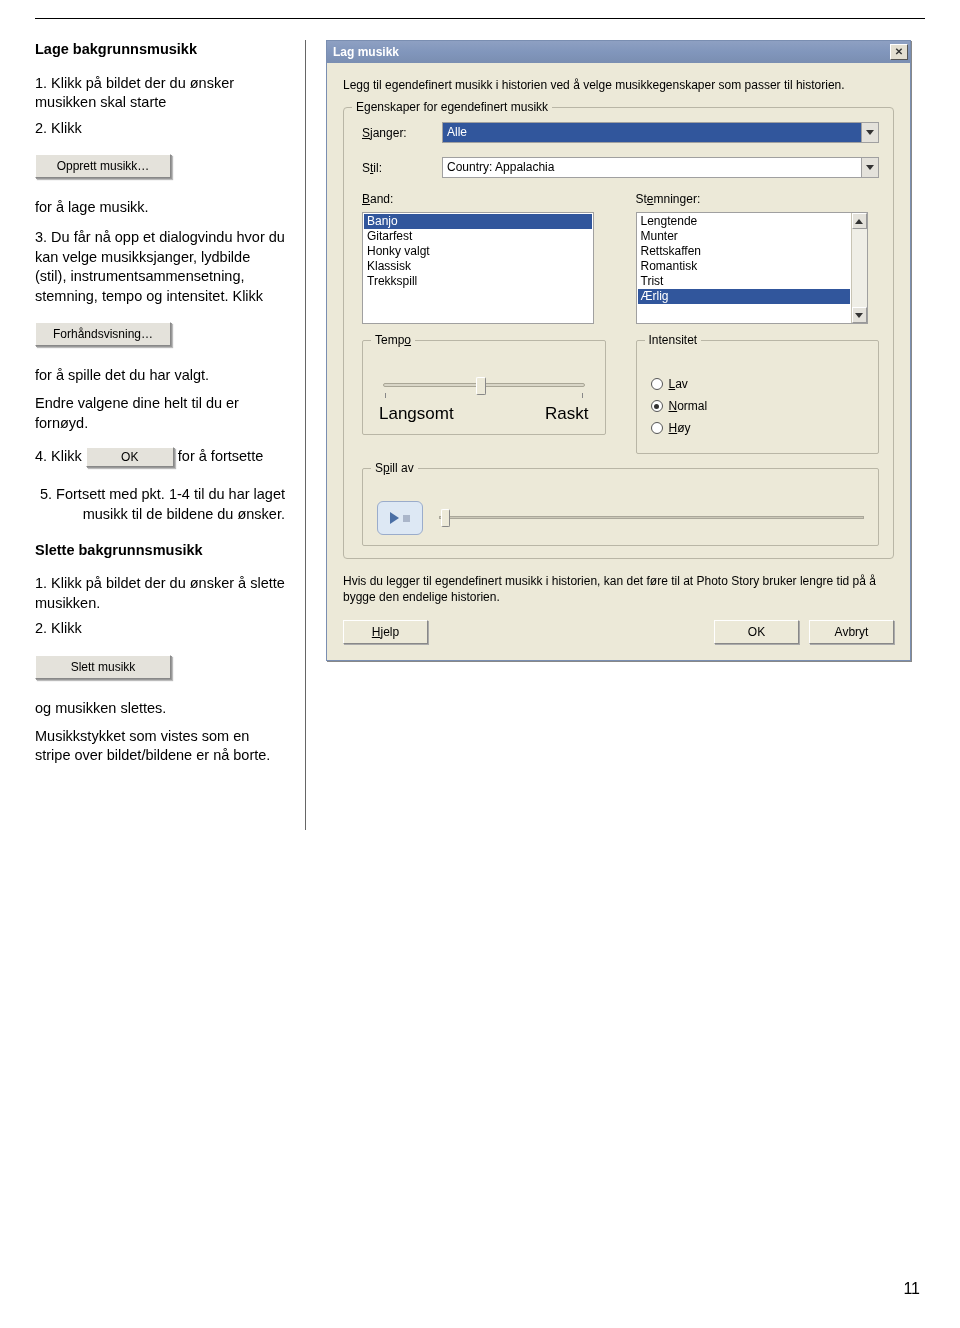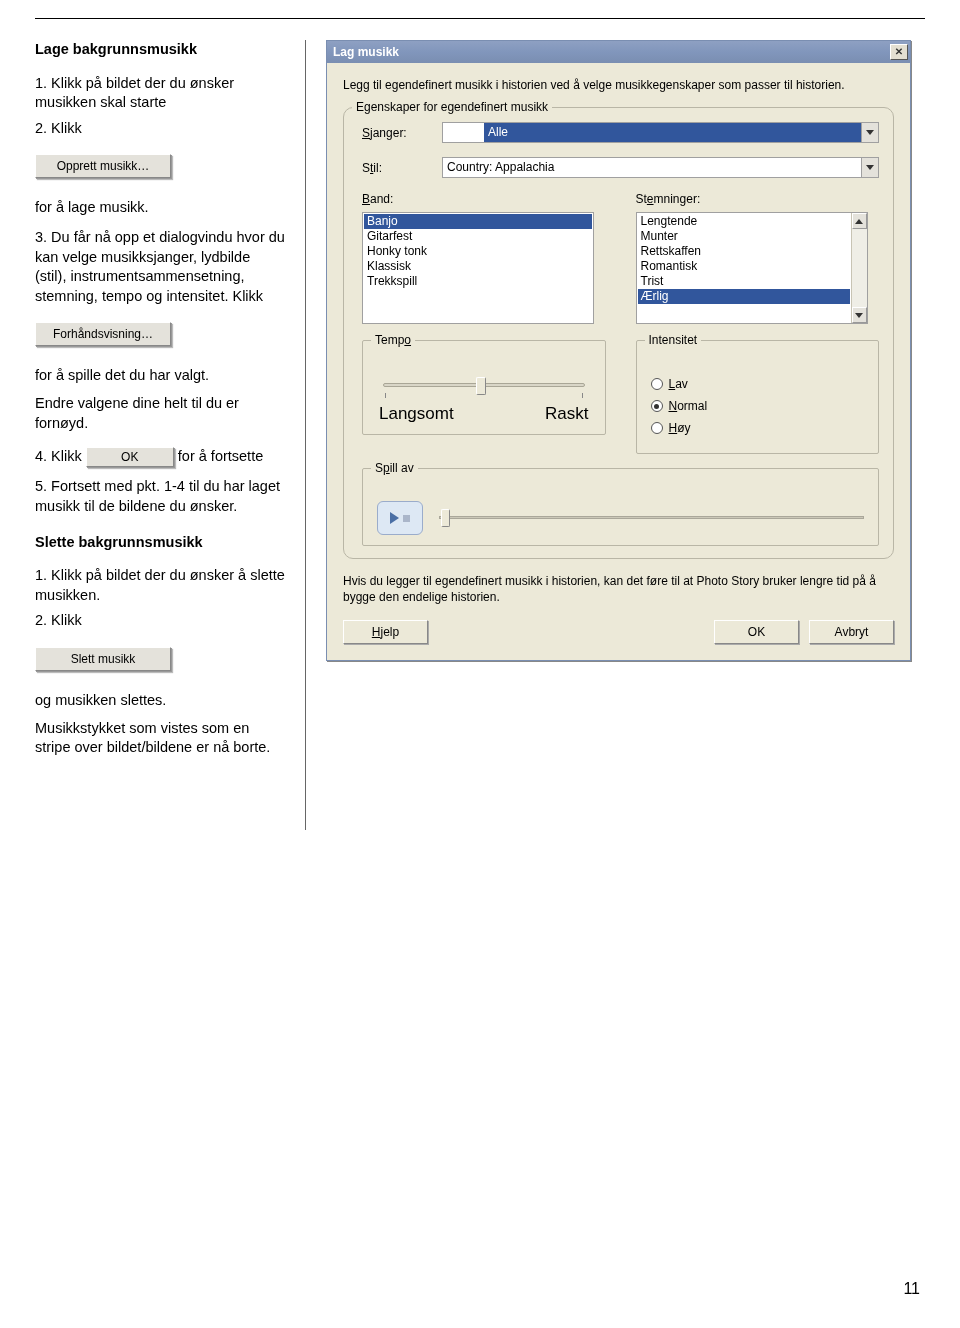--- a/index.html
+++ b/index.html
@@ -91,21 +91,21 @@
     font-size: 10px;
     text-align: center;
     line-height: 13px;
     font-family: Arial;
   }
   .dlgbody { padding: 14px 16px 16px 16px; }
   .intro { margin-bottom: 14px; line-height: 1.35; }
 
   .groupbox {
     border: 1px solid #b9b6a6;
-    border-radius: 10px;
+    border-radius: 4px;
     padding: 14px 14px 12px 18px;
     position: relative;
     margin-bottom: 14px;
   }
   .groupbox > .legend {
     position: absolute;
     top: -8px; left: 8px;
     background: #ece9d8;
     padding: 0 4px;
     font-size: 12px;
@@ -115,21 +115,21 @@
   .formrow .lbl { width: 55px; }
   .combo {
     flex: 1 1 auto;
     height: 21px;
     background: #fff;
     border: 1px solid #a0a0a0;
     display:flex; align-items:stretch;
     position: relative;
   }
   .combo .val { flex:1; padding: 2px 4px; font-size:12px;}
-  .combo .val.sel { background:#31569c; color:#fff;margin-left:41px;}
+  .combo .val.sel { background:#31569c; color:#fff;}
   .combo .arrow {
     width: 17px; background:#e4e2db;
     border-left:1px solid #a0a0a0;
     display:flex;align-items:center;justify-content:center;
   }
   .arrow-down {
     width:0;height:0;border-left:4px solid transparent;
     border-right:4px solid transparent;border-top:5px solid #333;
   }
 
@@ -234,21 +234,21 @@
     <div class="gap"></div>
     <span class="btn-small wide">Forhåndsvisning…</span>
     <div class="gap"></div><div class="gap"></div>
     <p>for å spille det du har valgt.</p>
     <p style="margin-top:8px;">Endre valgene dine helt til du er fornøyd.</p>
     <p style="margin-top:14px;">
       <span>4. Klikk</span>
       <span class="btn-small inline-btn">OK</span>
       <span>for å fortsette</span>
     </p>
-    <p style="margin-top:10px;">5. Fortsett med pkt. 1-4 til du har laget musikk til de bildene du ønsker.</p>
+    <p style="margin-top:18px;text-align:right;">5. Fortsett med pkt. 1-4 til du har laget musikk til de bildene du ønsker.</p>
 
     <h3 style="margin-top:16px;">Slette bakgrunnsmusikk</h3>
     <p>1. Klikk på bildet der du ønsker å slette musikken.</p>
     <p>2.  Klikk</p>
     <div class="gap"></div>
     <span class="btn-small wide">Slett musikk</span>
     <div class="gap"></div><div class="gap"></div>
     <p>og musikken slettes.</p>
     <p style="margin-top:8px;">Musikkstykket som vistes som en stripe over bildet/bildene er nå borte.</p>
   </div>
@@ -286,21 +286,21 @@
             </div>
           </div>
 
           <div class="twocols" style="margin-top:3px;">
             <div class="col">
               <div class="collabel"><span class="ul">B</span>and:</div>
               <div class="listbox">
                 <div class="items">
                   <div class="sel">Banjo</div>
                   <div>Gitarfest</div>
-                  <div>Honky tonk</div>
+                  <div>Honky valgt</div>
                   <div>Klassisk</div>
                   <div>Trekkspill</div>
                 </div>
               </div>
             </div>
             <div class="col">
               <div class="collabel">St<span class="ul">e</span>mninger:</div>
               <div class="listbox">
                 <div class="items" style="margin-right:16px;">
                   <div>Lengtende</div>

